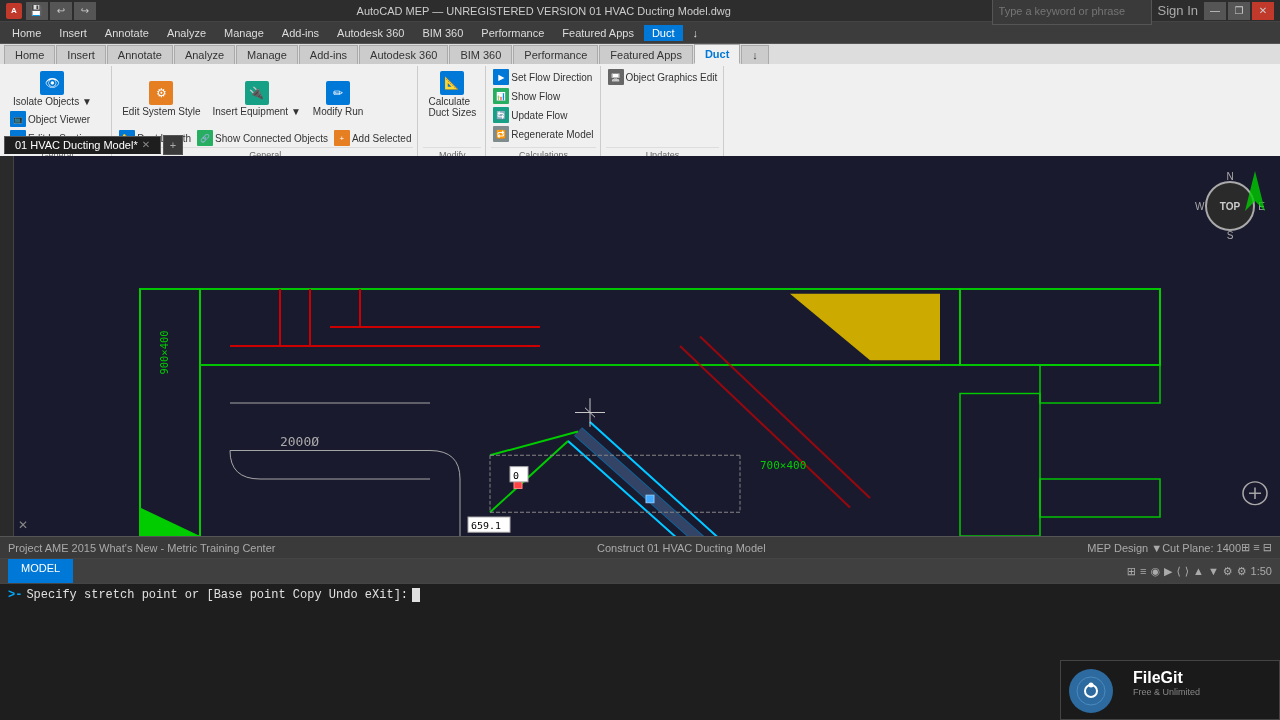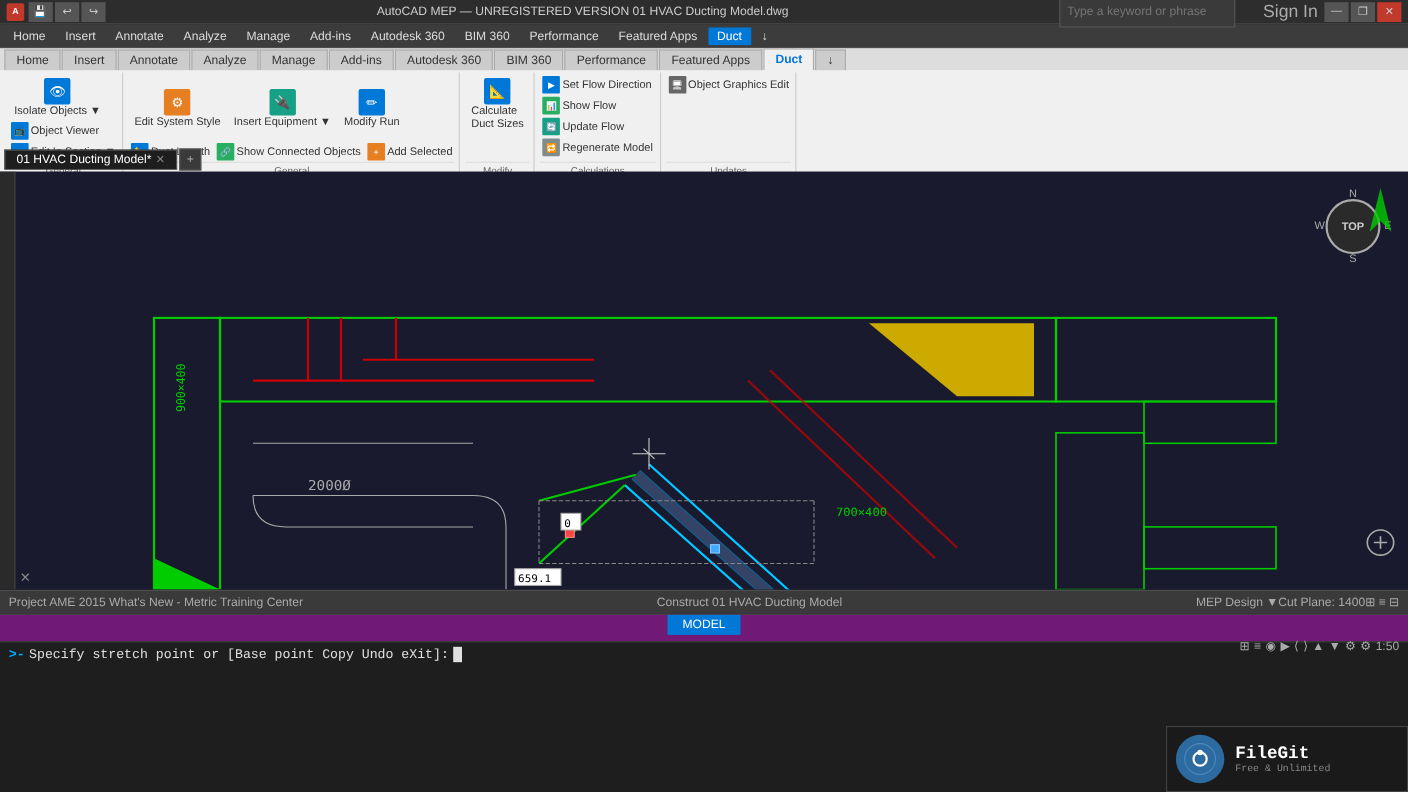--- a/index.html
+++ b/index.html
@@ -234,60 +234,56 @@
     
     #filegit {
       position: absolute;
       bottom: 0;
       right: 0;
       width: 220px;
       height: 60px;
       background: #1a1a1a;
       border: 1px solid #444;
       display: flex;
-      align-items: center;
       padding: 8px;
-      gap: 10px;
-      font-family: Liberation Mono, monospace;
+      gap: 20px;
     }
     .filegit-logo { width: 44px; height: 44px; border-radius: 50%; background: #2d6a9f; display: flex; align-items: center; justify-content: center; }
     .filegit-text { font-size: 16px; font-weight: bold; color: white; }
     .filegit-sub { font-size: 9px; color: #888; }
 
     
     #modelbar {
       height: 25px;
-      background: #701a75;
-      display: flex;
-      align-items: center;
+      background: #404040;
+      display: flex;
       padding: 0 8px;
       gap: 4px;
       border-top: 1px solid #444;
-      flex-direction: column;
     }
     .model-tab { padding: 2px 12px; background: #3a3a3a; border: 1px solid #555; color: #ccc; font-size: 11px; cursor: pointer; }
     .model-tab.active { background: #0078d7; color: white; border-color: #0078d7; }
     .model-controls { margin-left: auto; display: flex; align-items: center; gap: 6px; color: #aaa; font-size: 11px; }
   </style>
 </head>
 <body>
 
 <div id="titlebar">
   <div class="title-left">
     <div class="title-logo">A</div>
     <div style="display:flex;gap:2px;">
       <button class="win-btn">💾</button>
       <button class="win-btn">↩</button>
       <button class="win-btn">↪</button>
     </div>
   </div>
   <span class="title-text">AutoCAD MEP    —    UNREGISTERED VERSION    01 HVAC Ducting Model.dwg</span>
   <div style="display:flex;align-items:center;gap:6px;">
     <input class="search-box" placeholder="Type a keyword or phrase" style="">
-    <span style="font-size:16px;color:#aaa;margin-left:19px;">Sign In</span>
+    <span style="font-size:13px;color:#aaa;">Sign In</span>
     <div class="win-controls">
       <button class="win-btn">—</button>
       <button class="win-btn">❐</button>
       <button class="win-btn close">✕</button>
     </div>
   </div>
 </div>
 
 <div id="menubar">
 <div class="menu-item">Home</div>

